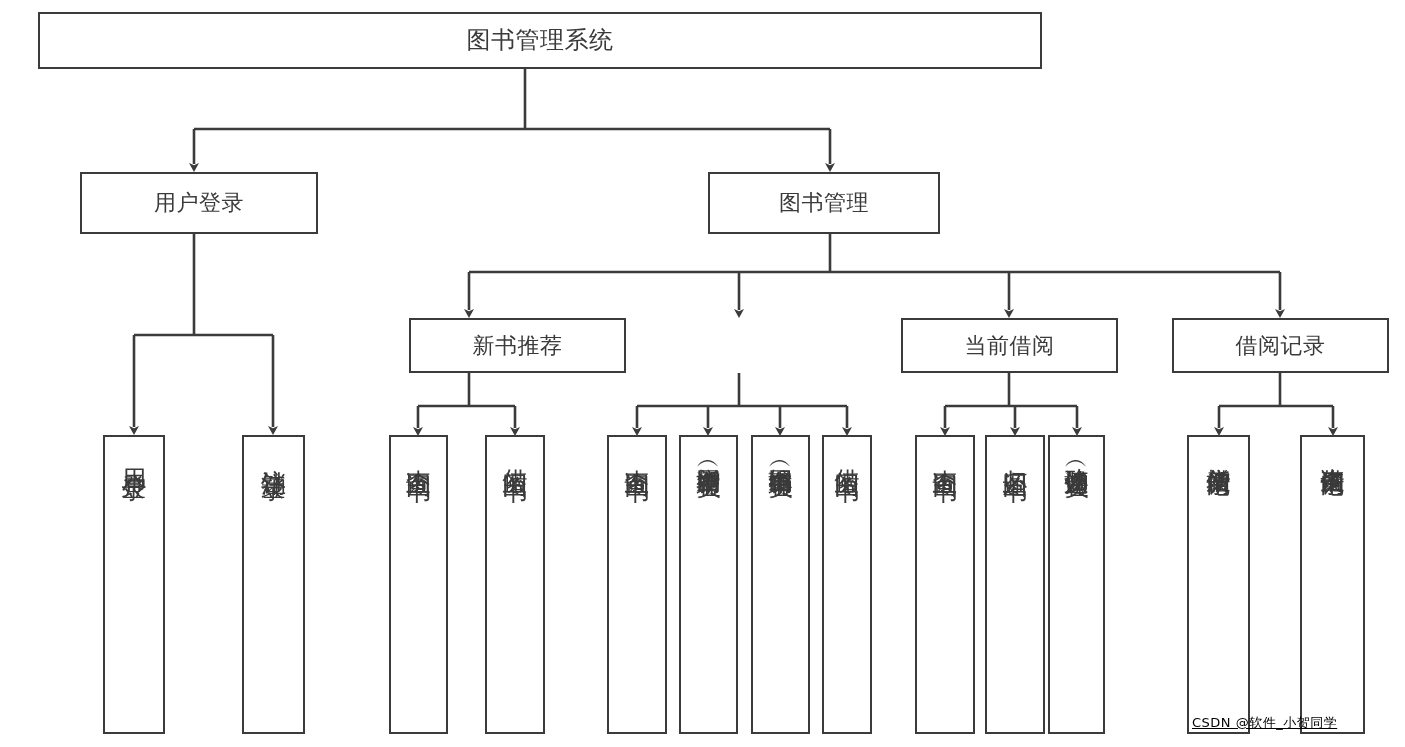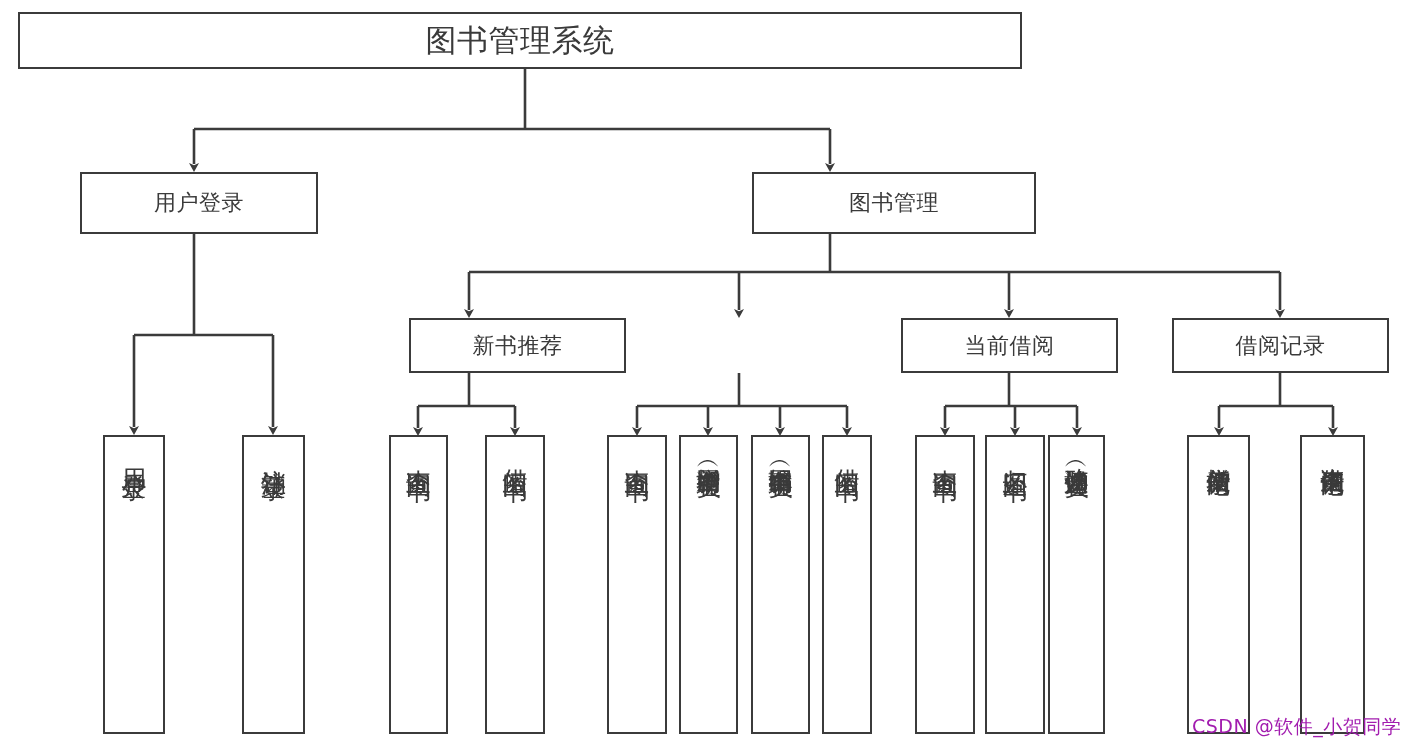--- a/index.html
+++ b/index.html
@@ -40,47 +40,49 @@
   .node .cap {
     display: block;
     line-height: 1.15;
     letter-spacing: 0.5px;
   }
   
   .node.h {
     font-size: 22px;
   }
   .node.root {
-    font-size: 31px;
+    font-size: 24px;
+    margin-left: 20px;
   }
   
   .node.v {
     align-items: flex-start;
     padding-top: 12px;
   }
   .node.v .cap {
     writing-mode: vertical-rl;
     text-orientation: upright;
     font-size: 25px;
     line-height: 1.0;
     letter-spacing: 3px;
     white-space: nowrap;
   }
   .node.v.tall .cap {
     font-size: 24px;
     letter-spacing: 1px;
   }
   .watermark {
     position: absolute;
-    color: #a21caf;
-    font-size: 19px;
+    color: #000000;
+    font-size: 13px;
     letter-spacing: 0.5px;
     white-space: nowrap;
     z-index: 5;
     pointer-events: none;
+    text-decoration: underline;
   }
 </style>
 </head>
 <body>
 
 <div id="canvas">
 
   <svg id="edges" viewBox="0 0 1405 747" xmlns="http://www.w3.org/2000/svg">
     <defs>
       <marker id="arrow" markerWidth="9" markerHeight="10" refX="1" refY="5" orient="auto" markerUnits="userSpaceOnUse">
@@ -133,21 +135,21 @@
     </g>
   </svg>
 
   <div class="node h root" id="node-root" style="left: 18px; top: 12px; width: 1004px; height: 57px;">
     <span class="cap">图书管理系统</span>
   </div>
 
   <div class="node h" id="node-l1-0" style="left: 80px; top: 172px; width: 238px; height: 62px;">
     <span class="cap">用户登录</span>
   </div>
-  <div class="node h" id="node-l1-1" style="left: 752px; top: 172px; width: 284px; height: 62px;">
+  <div class="node h" id="node-l1-1" style="left: 708px; top: 172px; width: 232px; height: 62px;">
     <span class="cap">图书管理</span>
   </div>
 
   <div class="node h" id="node-l2-0" style="left: 361px; top: 318px; width: 217px; height: 55px; margin-left: 48px;">
     <span class="cap">新书推荐</span>
   </div>
   <div class="node h" id="node-l2-3" style="left: 1172px; top: 318px; width: 217px; height: 55px;">
     <span class="cap">借阅记录</span>
   </div>
   <div class="node h" id="node-l2-2" style="left: 901px; top: 318px; width: 217px; height: 55px;">

